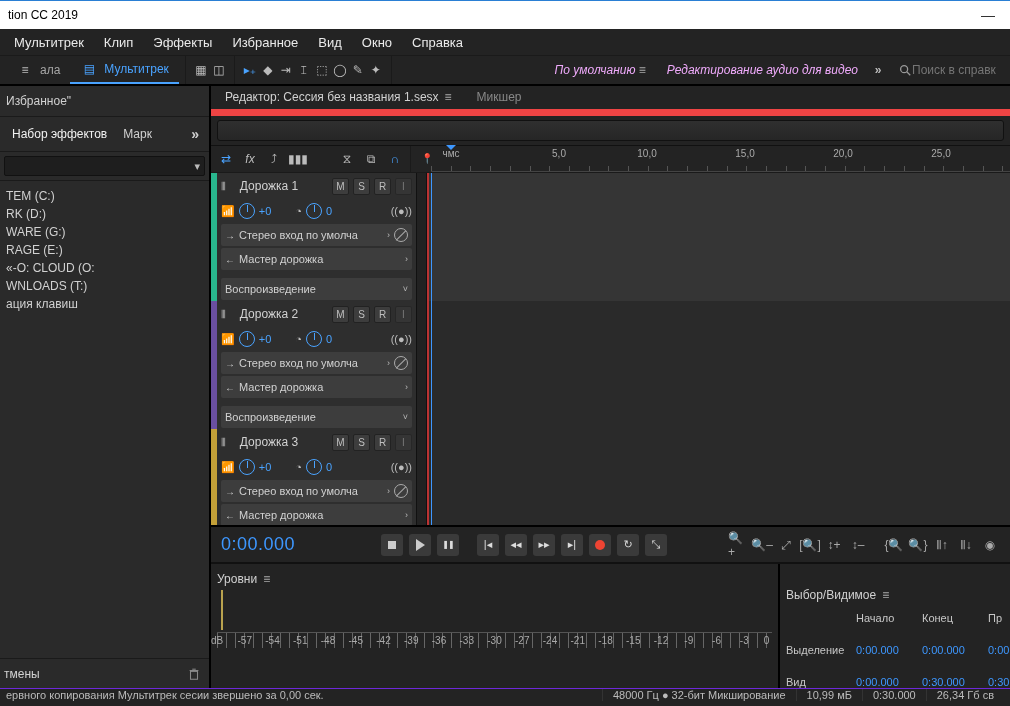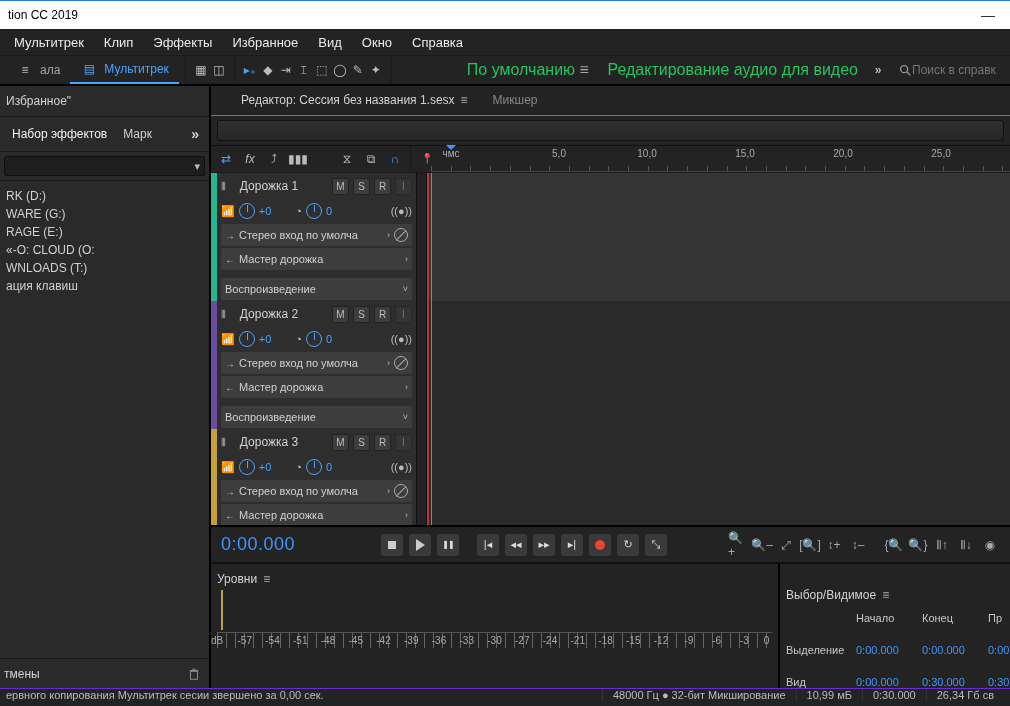--- a/index.html
+++ b/index.html
@@ -15,21 +15,21 @@
     .menubar { height: 27px; background: #232323; display: flex; align-items: center; padding: 0 4px; border-bottom: 1px solid #1a1a1a; }
     .menubar-item { padding: 4px 10px; color: #eaeaea; font-size: 13px; cursor: pointer; }
 
     
     .toolbar { height: 30px; background: #232323; display: flex; align-items: center; border-bottom: 2px solid #000; }
     .tb-group { display: flex; align-items: center; height: 100%; border-right: 1px solid #1a1a1a; padding: 0 6px; }
     .tb-tab { color: #a6a6a6; padding: 0 10px; font-size: 12px; display: flex; align-items: center; gap: 6px; height: 100%; }
     .tb-tab.active { color: #4aa3ff; border-bottom: 2px solid #4aa3ff; }
     .tb-icon { width: 18px; height: 18px; display: inline-flex; align-items: center; justify-content: center; color: #bbb; }
     .tb-spacer { flex: 1; }
-    .tb-text { color: #22c55e; font-size: 16px; padding: 0 8px; }
+    .tb-text { color: #f0abfc; font-size: 12px; padding: 0 8px; font-style: italic; }
     .search-wrap { display: flex; align-items: center; padding: 0 8px; color: #888; min-width: 120px; }
     .search-input { background: transparent; border: none; color: #fdba74; outline: none; font-size: 12px; width: 90px; }
 
     
     .main { display: flex; height: calc(100% - 29px - 27px - 30px - 18px); }
 
     
     .left-panel { width: 211px; background: #2a2a2a; border-right: 2px solid #000; display: flex; flex-direction: column; }
     .lp-header { padding: 8px 6px; color: #d1d1d1; font-size: 12px; border-bottom: 1px solid #1a1a1a; }
     .lp-tabs { display: flex; align-items: center; padding: 6px 4px; font-size: 12px; color: #d1d1d1; border-bottom: 1px solid #1a1a1a; }
@@ -39,21 +39,21 @@
     .lp-filter { padding: 4px; border-bottom: 1px solid #1a1a1a; }
     .lp-filter-inner { height: 20px; background: #1e1e1e; border: 1px solid #111; border-radius: 2px; display: flex; align-items: center; padding: 0 4px; }
     .lp-list { flex: 0 0 auto; padding: 6px 0; font-size: 12px; color: #d1d1d1; }
     .lp-item { padding: 2px 6px; white-space: nowrap; overflow: hidden; }
     .lp-flex { flex: 1; }
     .lp-section { padding: 8px 6px; border-top: 1px solid #1a1a1a; }
     .lp-bot { display: flex; align-items: center; justify-content: space-between; padding: 6px 8px 6px 4px; border-top: 1px solid #1a1a1a; height: 30px; }
 
     
     .workspace { flex: 1; display: flex; flex-direction: column; background: #232323; }
-    .ws-tabs { height: 30px; display: flex; align-items: center; padding: 0 20px; border-bottom: 1px solid #ef4444; }
+    .ws-tabs { height: 30px; display: flex; align-items: center; padding: 0 4px; border-bottom: 7px solid #ef4444; }
     .ws-tab { color: #d1d1d1; padding: 4px 10px; font-size: 12px; display: flex; align-items: center; gap: 6px; }
     .ws-tab.muted { color: #888; }
     .ws-waveform { height: 30px; padding: 4px 6px; border-bottom: 1px solid #111; }
     .ws-wave-inner { height: 100%; background: linear-gradient(180deg, #2f2f2f 0%, #262626 100%); border: 1px solid #111; border-radius: 3px; }
 
     
     .timeline-head { height: 28px; display: flex; align-items: stretch; background: #232323; border-bottom: 1px solid #1a1a1a; }
     .th-left { width: 200px; display: flex; align-items: center; padding: 0 6px; gap: 6px; border-right: 1px solid #1a1a1a; }
     .th-right { flex: 1; display: flex; align-items: center; position: relative; }
     .ruler-group { position: absolute; left: 20px; right: 0; top: 0; bottom: 0; }
@@ -200,20 +200,21 @@
       <span class="lp-tab active">Набор эффектов</span>
       <span class="lp-tab">Марк</span>
       <span class="lp-more">»</span>
     </div>
     <div class="lp-filter">
       <div class="lp-filter-inner">
         <span class="small-icn" style="margin-left:auto">▾</span>
       </div>
     </div>
     <div class="lp-list">
+      <div class="lp-item">TEM (C:)</div>
       <div class="lp-item">RK (D:)</div>
       <div class="lp-item">WARE (G:)</div>
       <div class="lp-item">RAGE (E:)</div>
       <div class="lp-item">«-O: CLOUD (O:</div>
       <div class="lp-item">WNLOADS (T:)</div>
       <div class="lp-item">ация клавиш</div>
     </div>
     <div class="lp-flex"></div>
     <div style="flex:0 0 100px"></div>
     <div class="lp-bot">

